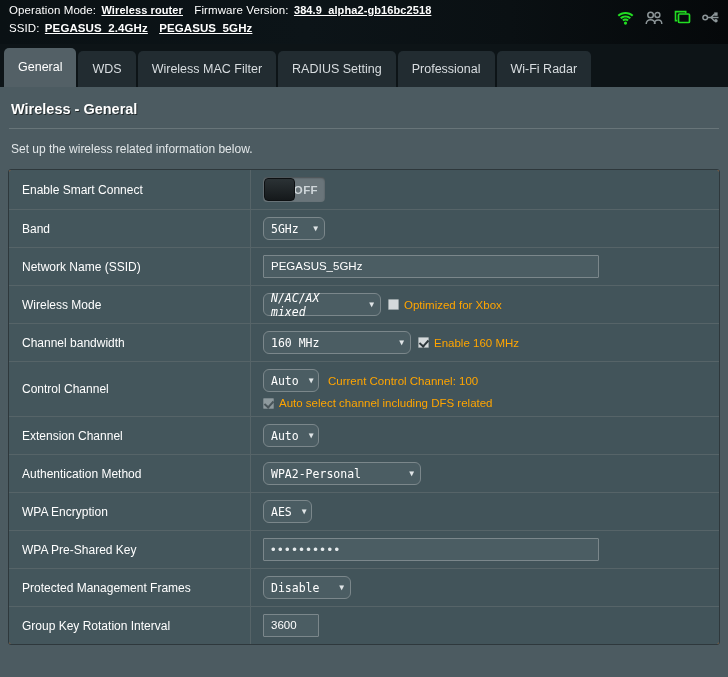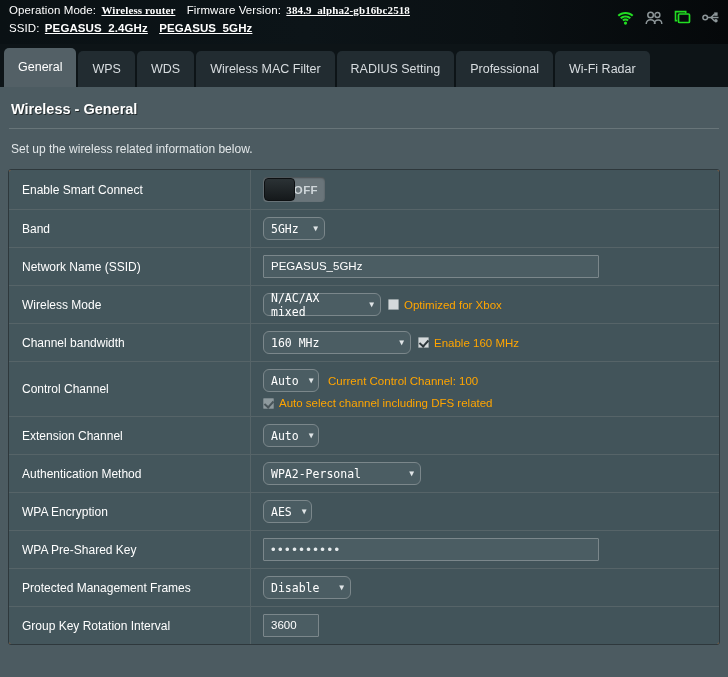--- a/index.html
+++ b/index.html
@@ -31,21 +31,21 @@
   }
   .topline.l1 { top: 4px; }
   .topline.l2 { top: 22px; }
   .tl-label {
     color: #ffffff;
     font-family: "Liberation Sans", sans-serif;
     font-size: 11.5px;
   }
   .tl-value {
     color: #ffffff;
-    font-family: Liberation Serif, serif;
+    font-family: Liberation Sans, sans-serif;
     font-size: 11px;
     font-weight: bold;
     text-decoration: underline;
     margin: 0 2px;
   }
   .tl-value.ssid {
     font-family: "Liberation Sans", sans-serif;
     font-size: 11.5px;
     font-weight: bold;
     margin-right: 6px;
@@ -218,21 +218,21 @@
     padding: 0 6px 0 7px;
     cursor: pointer;
     border-radius: 6px;
   }
   .sel .caret {
     font-size: 8px;
     margin-left: 10px;
     color: #dfe4e6;
   }
   .sel.w-band   { width: 62px; }
-  .sel.w-mode   { width: 118px; }
+  .sel.w-mode   { width: 118px; font-style: italic; }
   .sel.w-bw     { width: 148px; }
   .sel.w-auto   { width: 56px; }
   .sel.w-auth   { width: 158px; }
   .sel.w-aes    { width: 49px; }
   .sel.w-pmf    { width: 88px; }
 
   
   .tinput {
     background: #4b5d63;
     border: 1px solid #7b878b;
@@ -377,21 +377,20 @@
         <rect x="12.2" y="1.4" width="3.4" height="3.4" fill="#8d9699"></rect>
         <circle cx="13.9" cy="9.8" r="1.8" fill="#8d9699"></circle>
       </svg>
     </span>
 
   </div>
 </div>
 
 <div id="tabbar">
   <div class="tab active">General</div>
-  <div class="tab">WPS</div>
   <div class="tab">WDS</div>
   <div class="tab">Wireless MAC Filter</div>
   <div class="tab">RADIUS Setting</div>
   <div class="tab">Professional</div>
   <div class="tab">Wi-Fi Radar</div>
 </div>
 
 <div id="panel">
   <div id="panel-inner">
 

